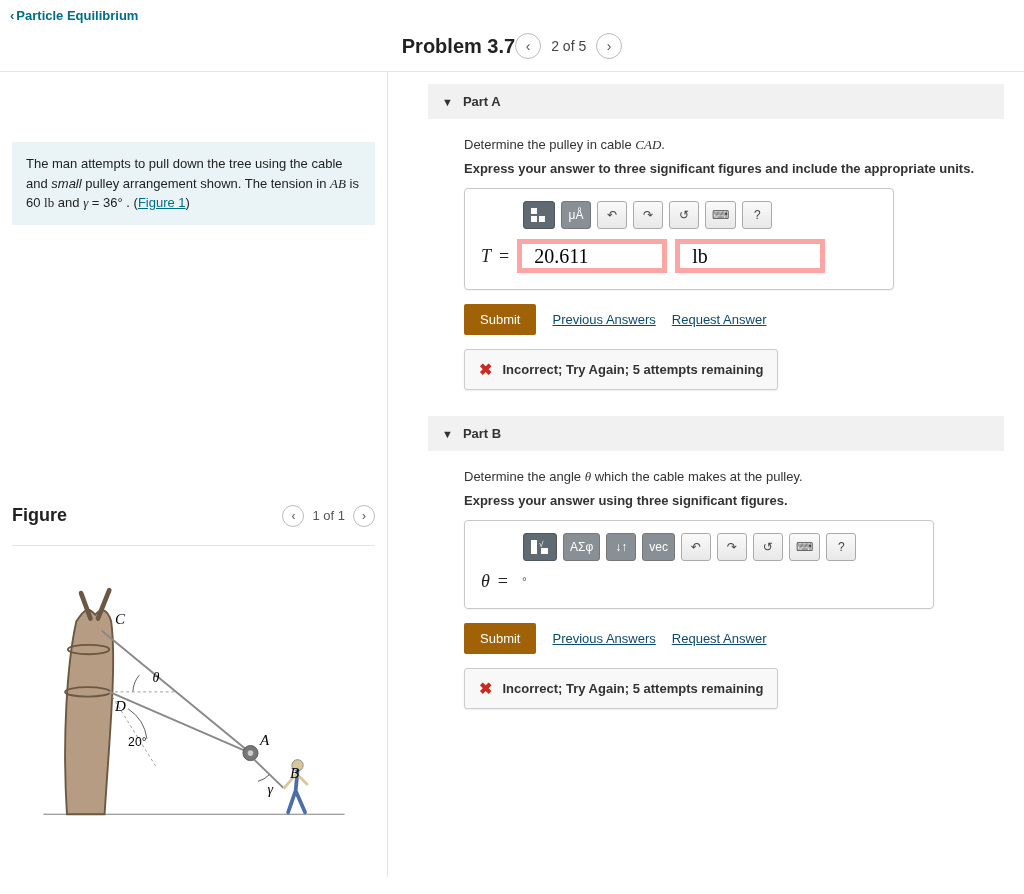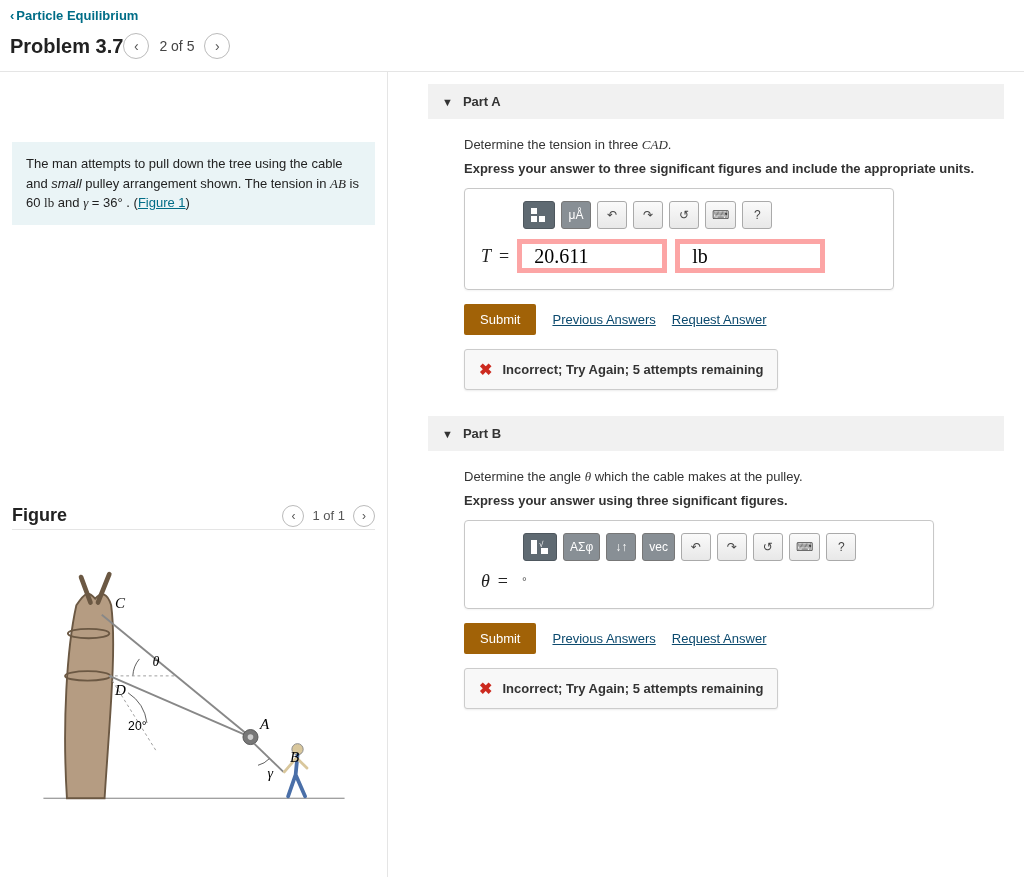--- a/index.html
+++ b/index.html
@@ -14,21 +14,21 @@
   .top-area { padding: 8px 10px 0 10px; }
   .back-link {
     color: #006d87;
     font-weight: bold;
     font-size: 13px;
     cursor: pointer;
   }
   .back-link .chev { font-weight: bold; margin-right: 2px; }
   .title-row {
     display: flex;
-    justify-content: flex-start;
+    justify-content: center;
     align-items: center;
     padding: 10px 10px 12px 10px;
     border-bottom: 1px solid #e5e5e5;
   }
   .title-row h1 { font-size: 20px; margin: 0; font-weight: bold; color: #222; }
   .pager { display: flex; align-items: center; gap: 10px; color: #444; font-size: 14px; }
   .circle-btn {
     width: 26px; height: 26px;
     border: 1px solid #bbb;
     border-radius: 50%;
@@ -61,21 +61,21 @@
     color: #222;
   }
   .prompt-box .fig-link { color: #006d87; text-decoration: underline; cursor: pointer; }
   .prompt-box em { font-style: italic; }
   .serif { font-family: 'Times New Roman', Times, serif; }
   .figure-header-row {
     display: flex;
     justify-content: space-between;
     align-items: center;
     border-bottom: 1px solid #e5e5e5;
-    padding-bottom: 2px;
+    padding-bottom: 18px;
     margin-top: 280px;
   }
   .figure-header-row h2 { font-size: 18px; margin: 0; font-weight: bold; color: #222; }
   .fig-pager { display: flex; align-items: center; gap: 8px; color: #555; font-size: 13px; }
   .figure-area {
     padding-top: 20px;
     display: flex; justify-content: center;
   }
   .figure-area svg { width: 320px; height: 280px; }
 
@@ -234,21 +234,21 @@
     </div>
 
     <div class="right-col">
 
       <div class="part-header">
         <span class="caret">▼</span>
         <span>Part A</span>
       </div>
       <div class="part-body">
         <div class="instruction">
-          <span>Determine the tension in three </span><span class="serif" style="font-style:italic;">CAD</span><span>.</span>
+          <span>Determine the pulley in cable </span><span class="serif" style="font-style:italic;">CAD</span><span>.</span>
         </div>
         <div class="instruction"><b>Express your answer to three significant figures and include the appropriate units.</b></div>
 
         <div class="answer-shell">
           <div class="toolbar">
             <div class="tool-btn dark">
               <svg width="18" height="16">
                   <rect x="1" y="1" width="6" height="6" fill="#fff"></rect>
                   <rect x="9" y="9" width="6" height="6" fill="#fff"></rect>
                   <rect x="1" y="9" width="6" height="6" fill="#fff"></rect>

